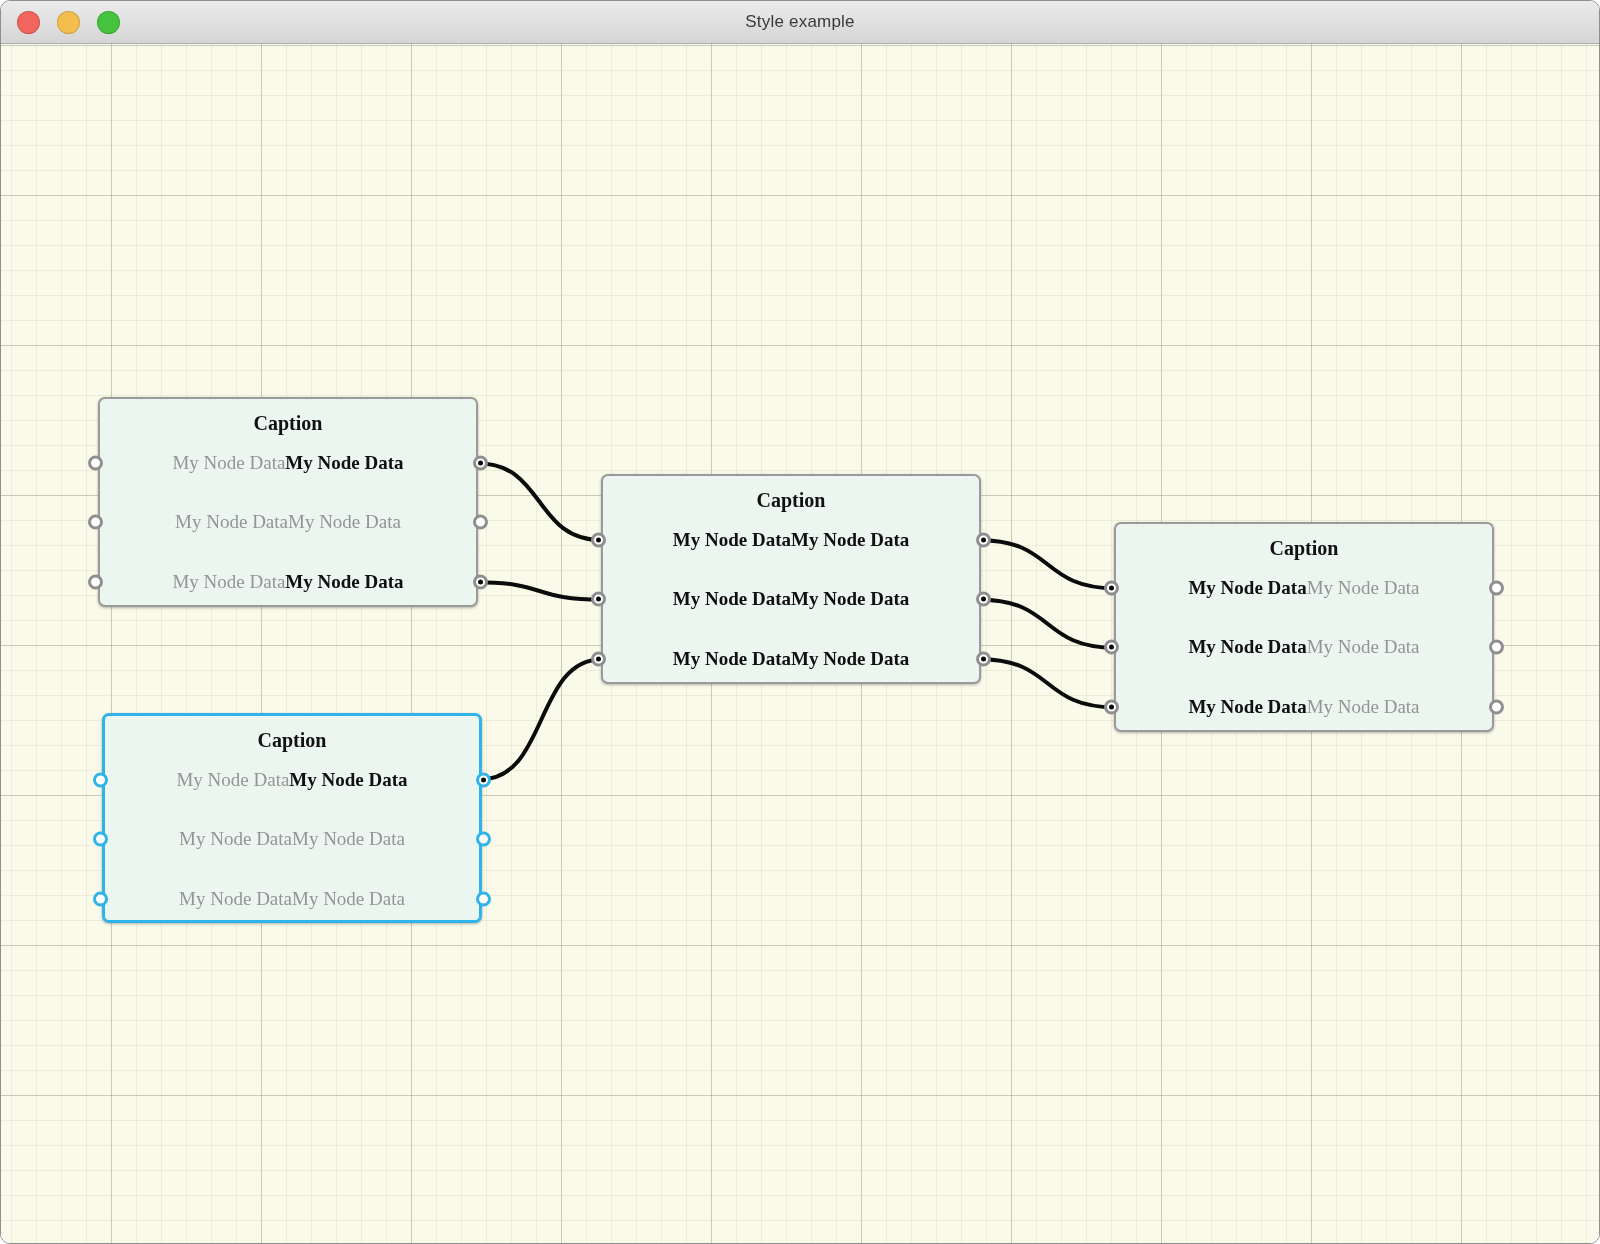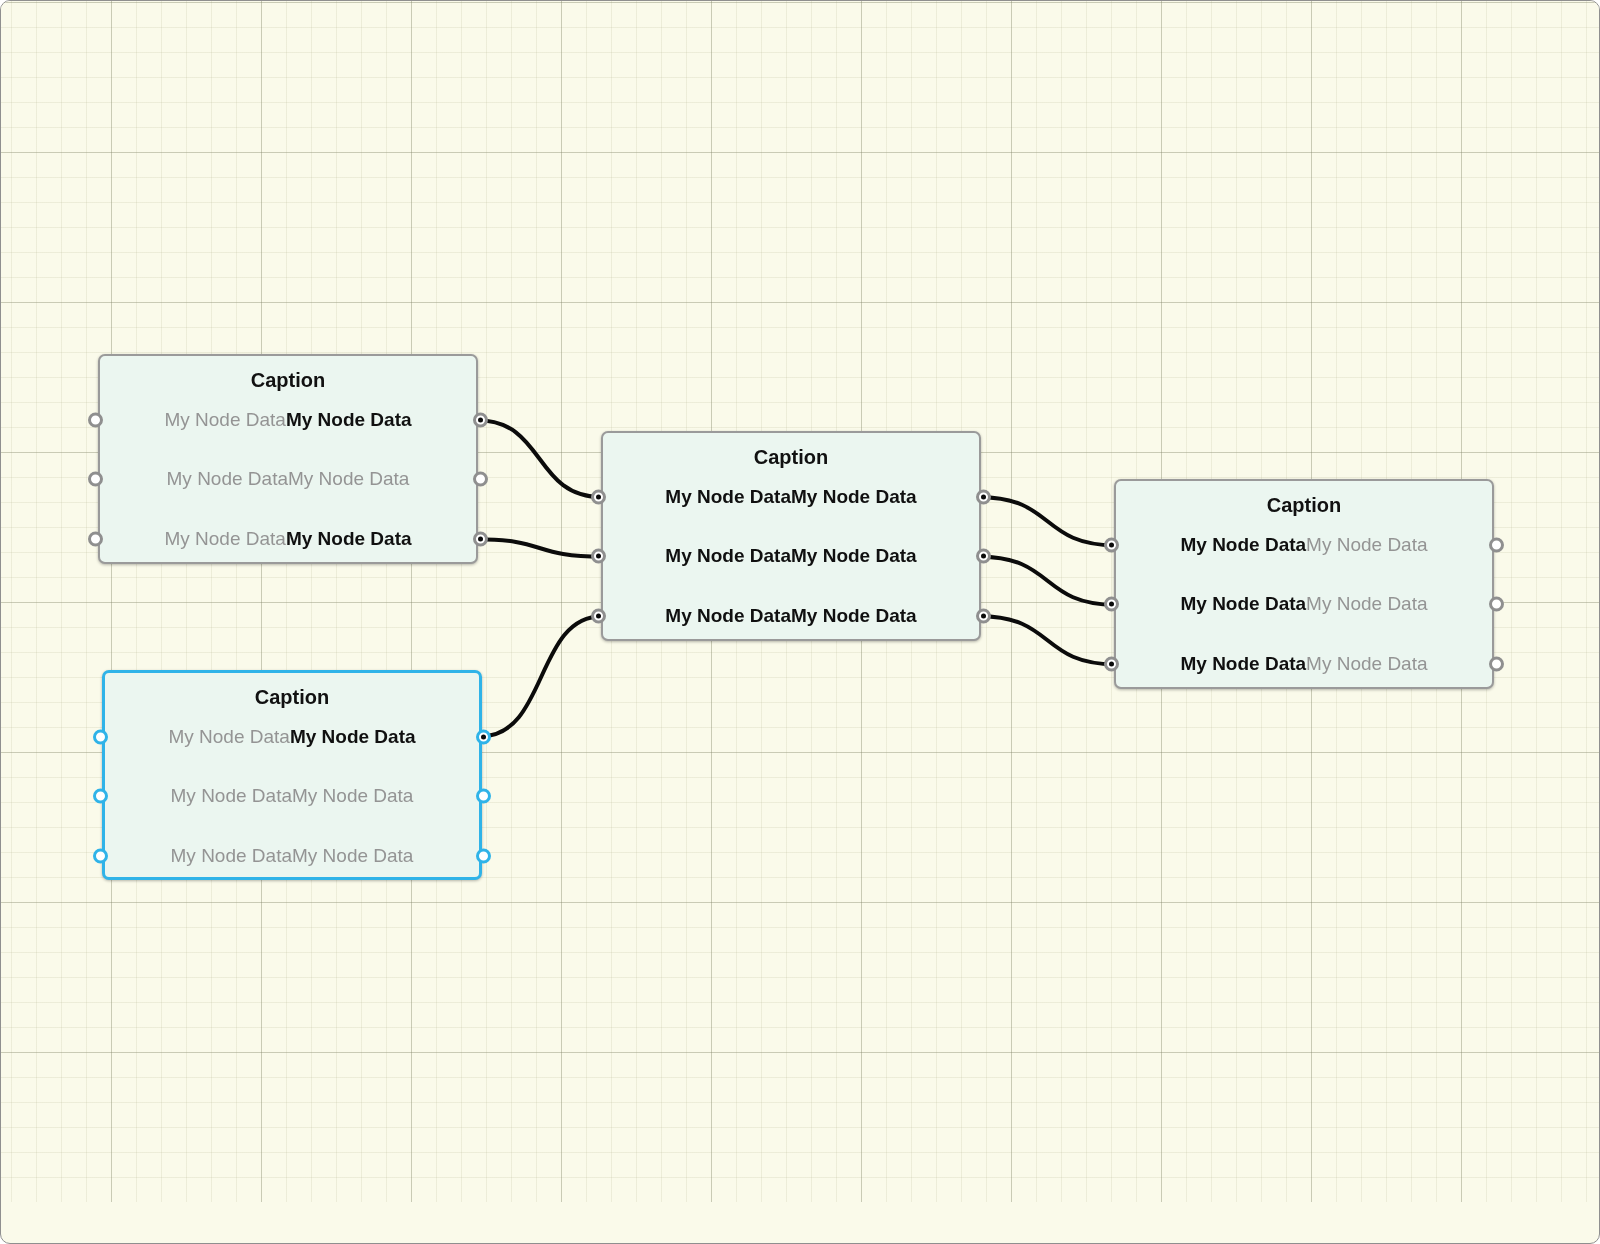--- a/index.html
+++ b/index.html
@@ -45,20 +45,21 @@
     background-position:110px 0,0 1px,10px 0,0 1px;
   }
   #edges-layer{position:absolute;left:0;top:0;width:1600px;height:1201px;overflow:visible;}
   #edges-layer path{stroke:var(--edge);stroke-width:4;fill:none;stroke-linecap:round;}
   .node{
     position:absolute;width:380px;height:210px;
     background:var(--node-bg);
     border:2.5px solid var(--node-border);
     border-radius:7px;
     box-shadow:0 1px 3px rgba(0,0,0,0.28);
+    font-family:Liberation Serif, serif;
   }
   .node.selected{border:3px solid var(--accent);}
   .caption{
     height:34px;padding-top:13px;
     text-align:center;font-size:20px;font-weight:700;color:#111;
   }
   .row{
     position:relative;height:59.5px;
     display:flex;align-items:center;justify-content:center;
     padding:0 22px;font-size:19px;white-space:nowrap;
@@ -73,20 +74,28 @@
   .port.out{right:-12px;}
   .port.connected::after{
     content:"";position:absolute;inset:2px;border-radius:50%;background:#0b0b0b;
   }
   .node.selected .port{border-color:var(--accent);}
 </style>
 </head>
 <body>
 
 <div class="window">
+  <div class="titlebar">
+    <div class="traffic">
+      <button class="light close"></button>
+      <button class="light minimize"></button>
+      <button class="light zoom"></button>
+    </div>
+    <span class="title">Style example</span>
+  </div>
 
   <div class="canvas">
     <svg id="edges-layer" width="1600" height="1201" viewBox="0 0 1600 1201" xmlns="http://www.w3.org/2000/svg">
         <path d="M 476 419.25 C 544.75 419.25, 532.25 496.25, 601 496.25"></path>
         <path d="M 476 538.25 C 544.75 538.25, 532.25 555.75, 601 555.75"></path>
         <path d="M 480 735.25 C 546.55 735.25, 534.45 615.25, 601 615.25"></path>
         <path d="M 979 496.25 C 1053.25 496.25, 1039.75 544.25, 1114 544.25"></path>
         <path d="M 979 555.75 C 1053.25 555.75, 1039.75 603.75, 1114 603.75"></path>
         <path d="M 979 615.25 C 1053.25 615.25, 1039.75 663.25, 1114 663.25"></path>
       </svg>

